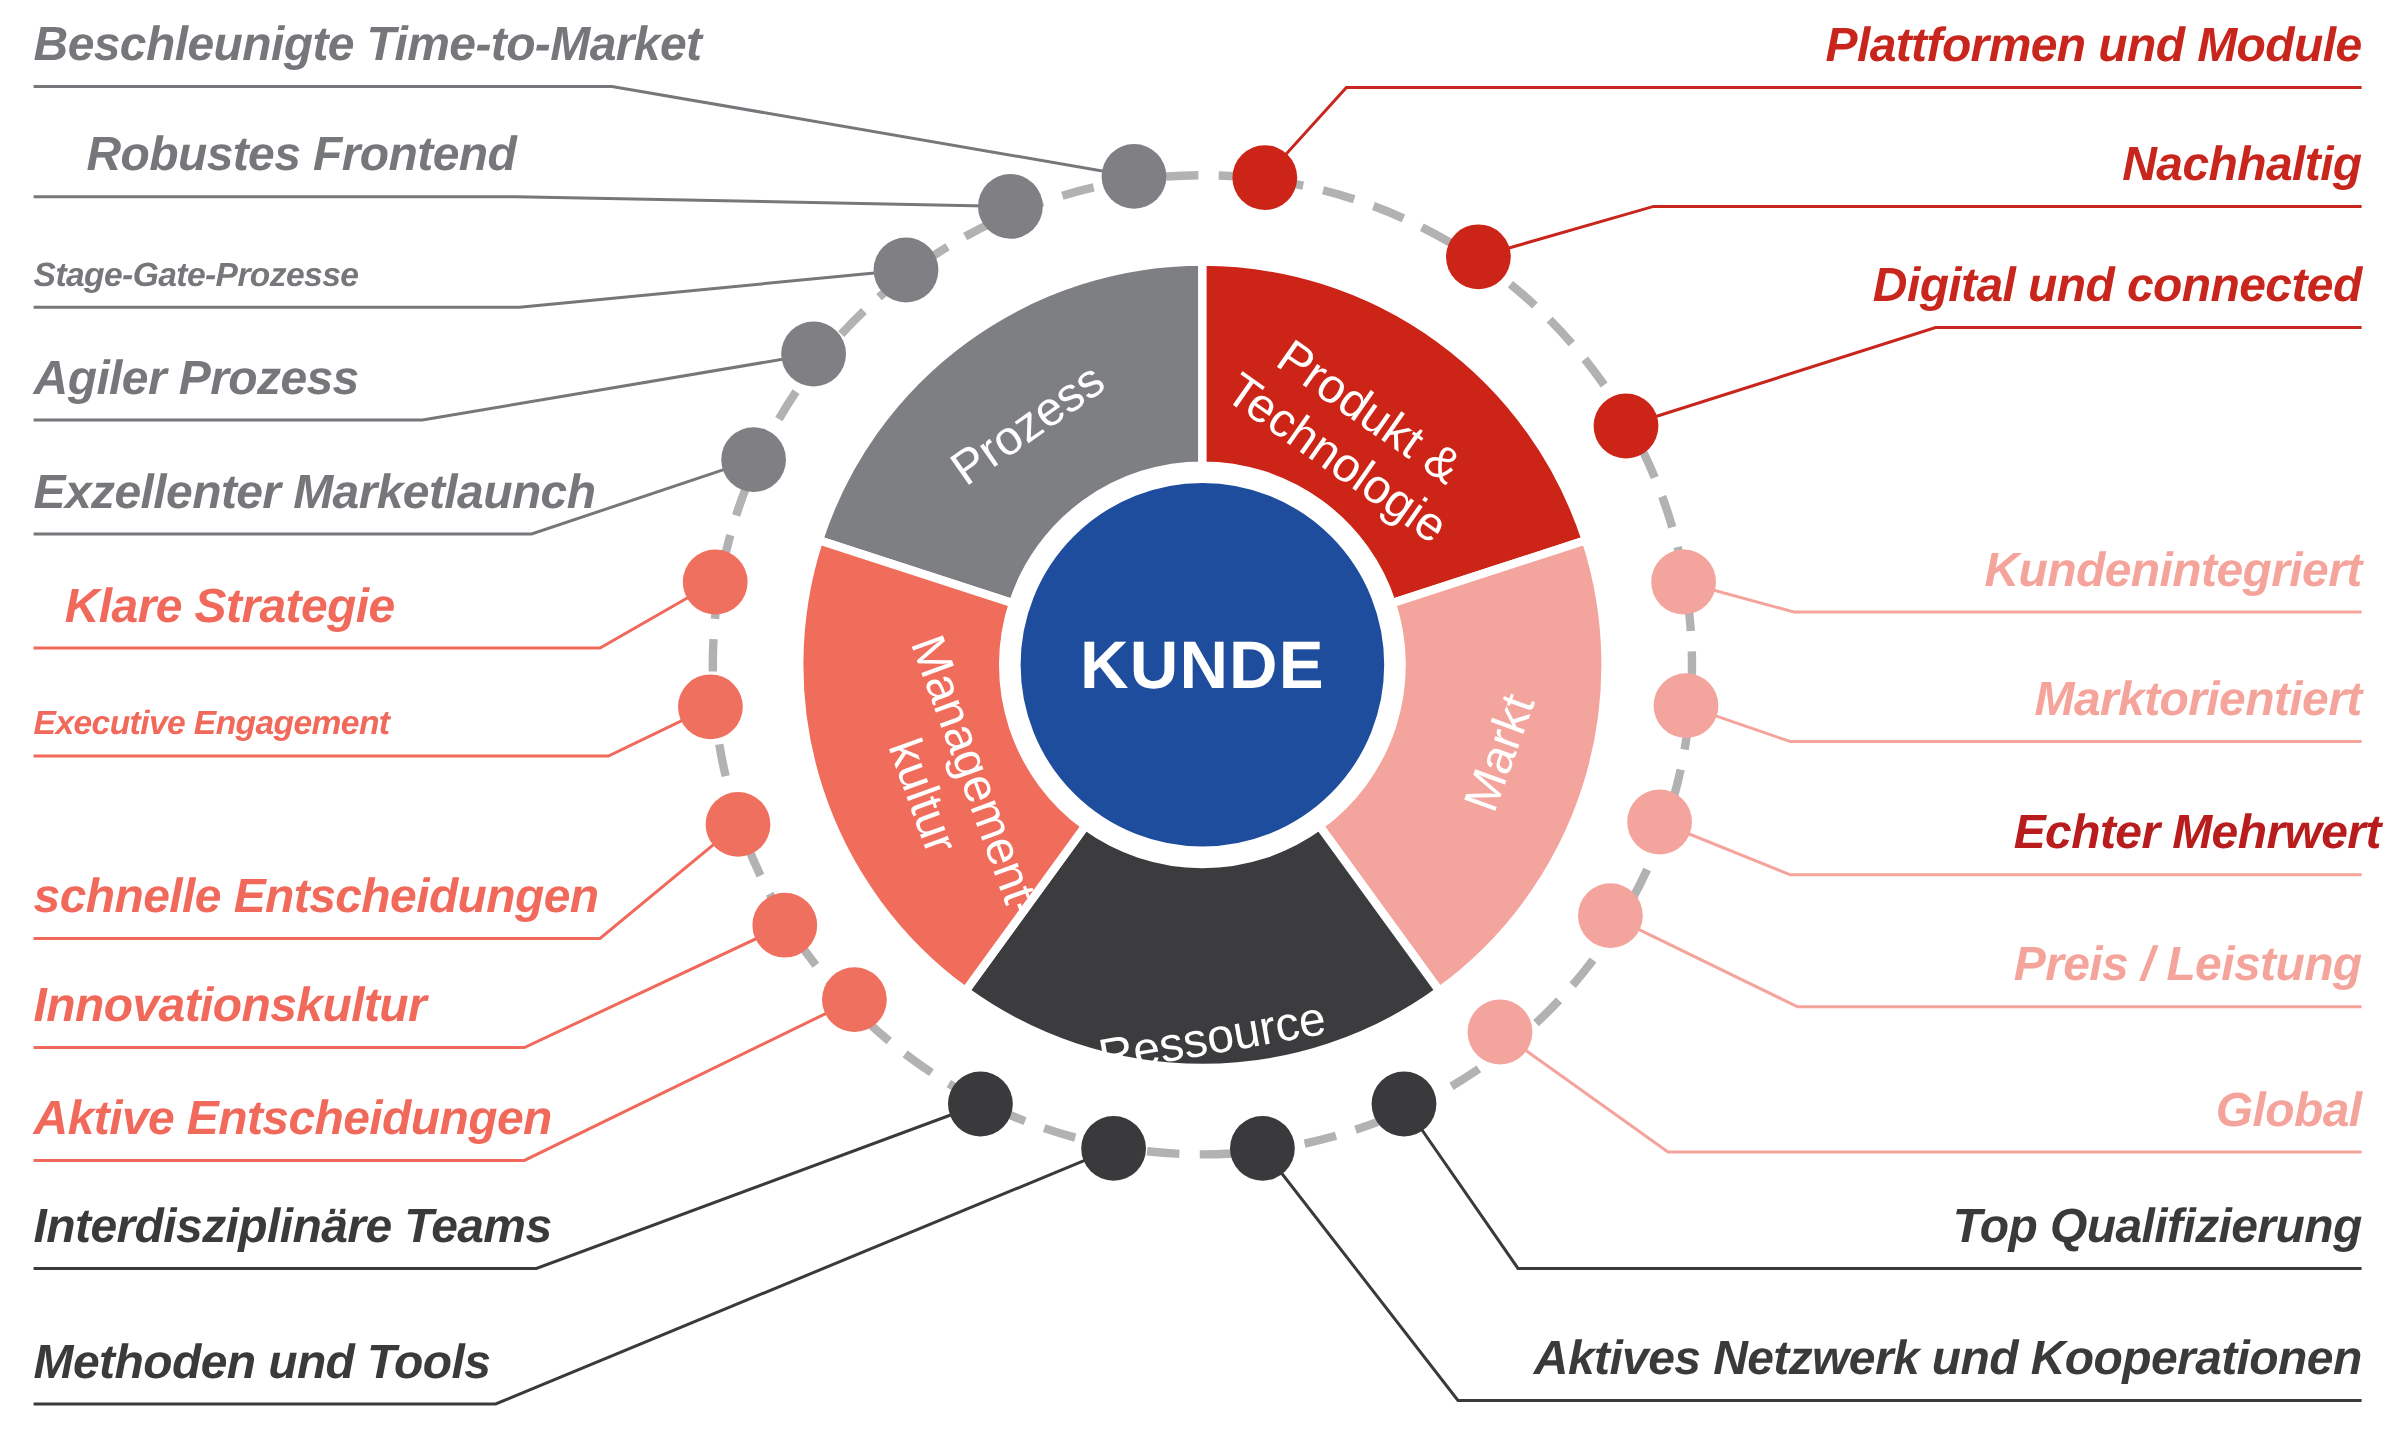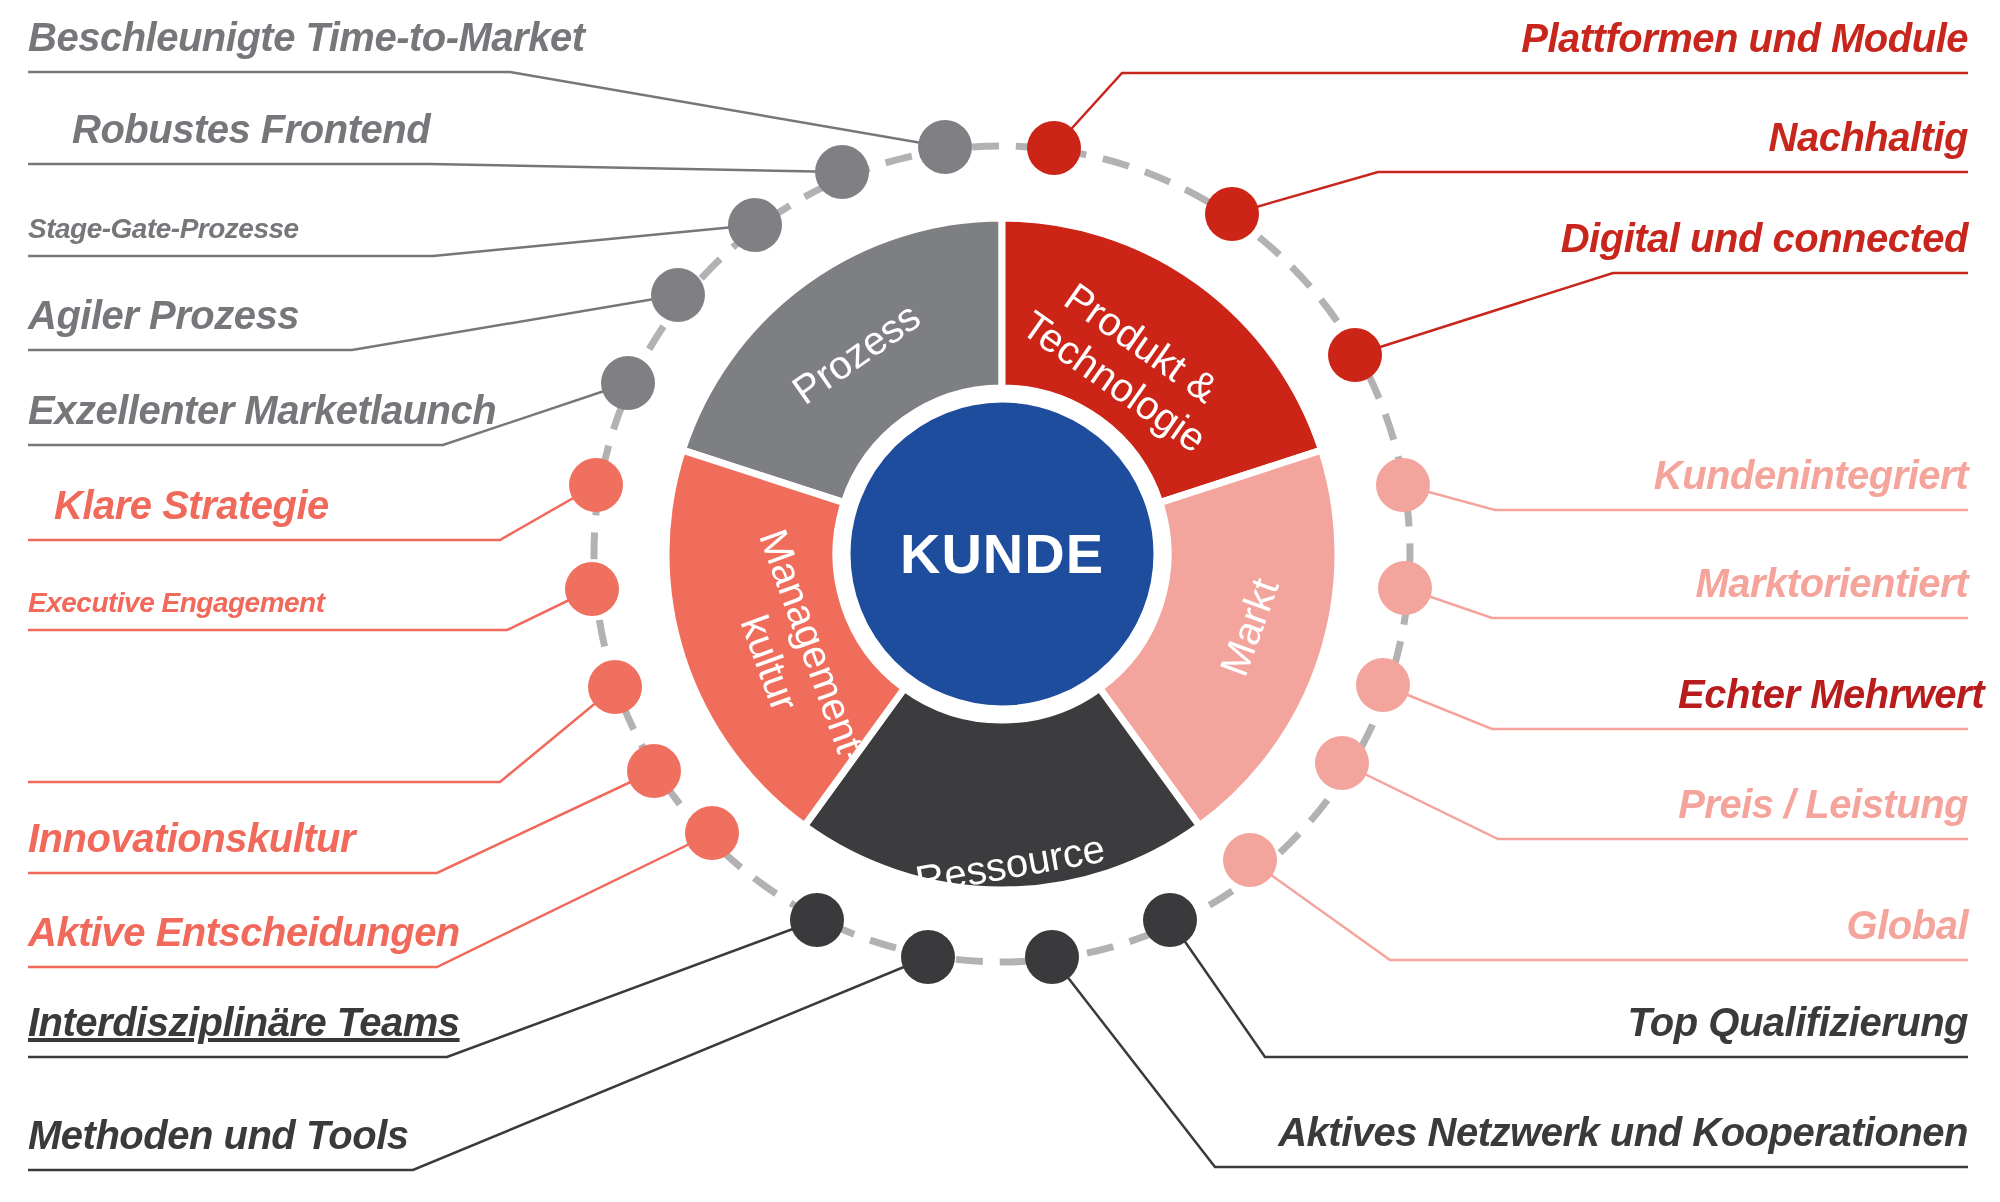--- a/index.html
+++ b/index.html
@@ -92,28 +92,29 @@
       <div class="callout left" style="color: rgb(118, 119, 122); font-weight: 600; font-size: 40px; bottom: 765px; left: 28px;">
         <div>Exzellenter Marketlaunch</div>
       </div>
       <div class="callout left" style="color: rgb(240, 105, 90); font-weight: 600; font-size: 40px; bottom: 670px; left: 28px; margin-left: 26px;">
         <div>Klare Strategie</div>
       </div>
       <div class="callout left" style="color: rgb(240, 105, 90); font-weight: 600; font-size: 28px; bottom: 580px; left: 28px;">
         <div>Executive Engagement</div>
       </div>
       <div class="callout left" style="color: rgb(240, 105, 90); font-weight: 600; font-size: 40px; bottom: 428px; left: 28px;">
+        <div>schnelle Entscheidungen</div>
       </div>
       <div class="callout left" style="color: rgb(240, 105, 90); font-weight: 600; font-size: 40px; bottom: 337px; left: 28px;">
         <div>Innovationskultur</div>
       </div>
       <div class="callout left" style="color: rgb(240, 105, 90); font-weight: 600; font-size: 40px; bottom: 243px; left: 28px;">
         <div>Aktive Entscheidungen</div>
       </div>
-      <div class="callout left" style="color: rgb(58, 58, 60); font-weight: 600; font-size: 40px; bottom: 153px; left: 28px; text-decoration: underline;">
+      <div class="callout left" style="color: rgb(58, 58, 60); font-weight: 600; font-size: 40px; bottom: 153px; left: 28px;">
         <div>Interdisziplinäre Teams</div>
       </div>
       <div class="callout left" style="color: rgb(58, 58, 60); font-weight: 600; font-size: 40px; bottom: 40px; left: 28px;">
         <div>Methoden und Tools</div>
       </div>
       <div class="callout right" style="color: rgb(200, 37, 28); font-weight: 700; font-size: 40px; bottom: 1137px; right: 32px;">
         <div>Plattformen und Module</div>
       </div>
       <div class="callout right" style="color: rgb(200, 37, 28); font-weight: 700; font-size: 40px; bottom: 1038px; right: 32px;">
         <div>Nachhaltig</div>

